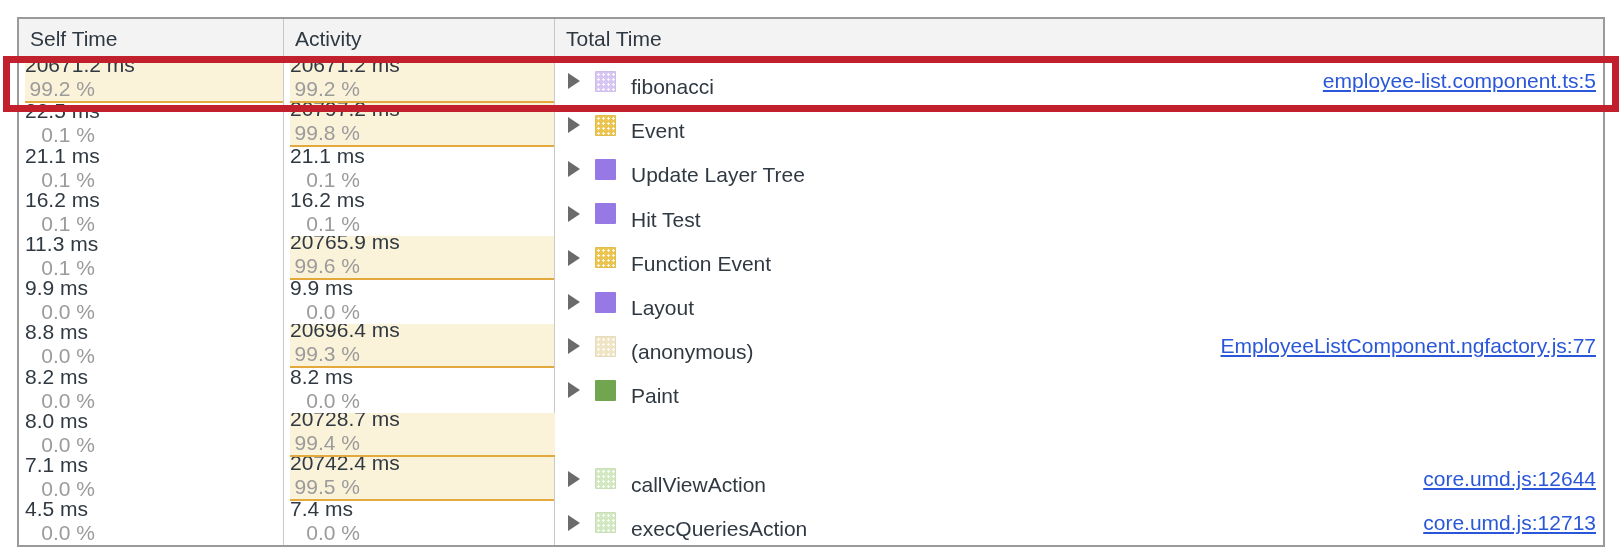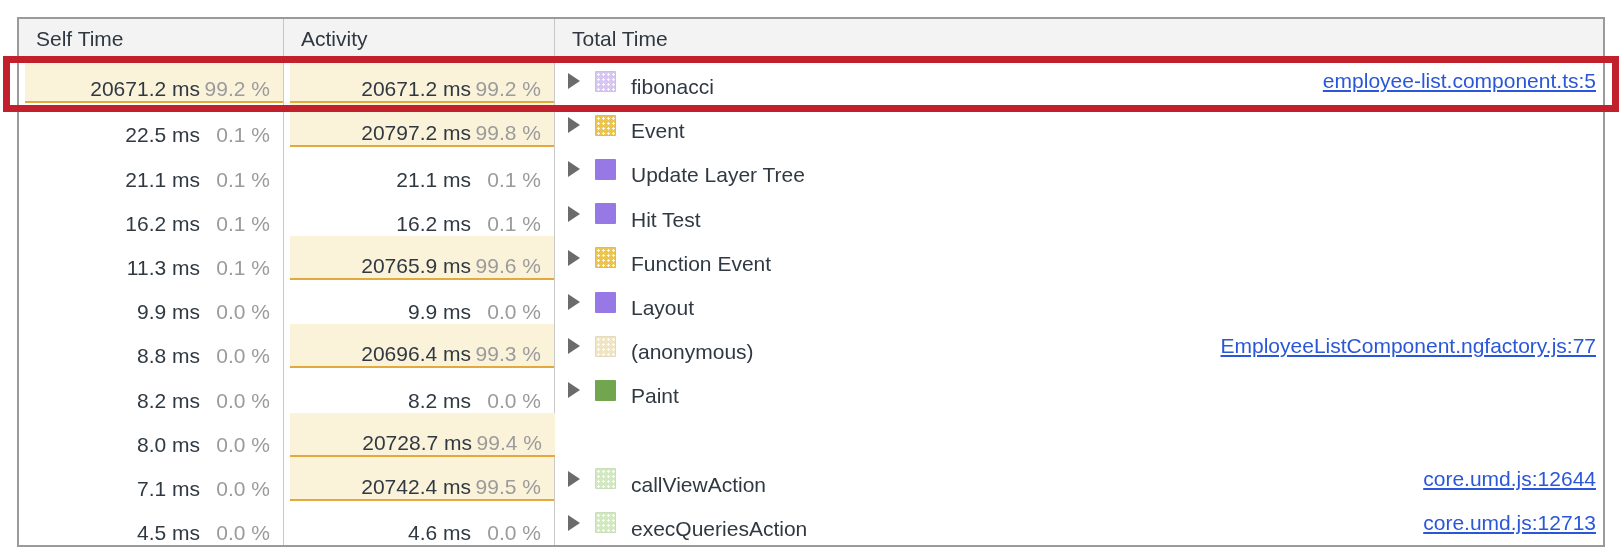--- a/index.html
+++ b/index.html
@@ -12,35 +12,35 @@
   .table{
     position:absolute;left:17px;top:17px;width:1588px;height:530px;
     border:2px solid #9a9a9a;box-sizing:border-box;background:#fff;
     display:flex;flex-direction:column;
   }
   .hdr{
     display:grid;grid-template-columns:265px 271px 1fr;
     height:40px;flex:0 0 40px;background:#f3f3f3;
   }
   .hdr-cell{
-    display:flex;align-items:center;padding-left:17px;
+    display:flex;align-items:center;padding-left:11px;
     font-size:21px;color:#2f3841;
     border-right:1px solid #c6c6c6;box-sizing:border-box;
   }
   .hdr-cell:last-child{border-right:none;}
   .rows{flex:1;display:flex;flex-direction:column;}
   .row{
     display:grid;grid-template-columns:265px 271px 1fr;
     height:44.2px;flex:0 0 44.2px;
   }
   .cell{box-sizing:border-box;border-right:1px solid #c9c9c9;overflow:hidden;}
   .cell:last-child{border-right:none;}
   .cell.num .inner{
     height:100%;margin-left:6px;box-sizing:border-box;
-    display:flex;align-items:flex-end;justify-content:flex-end;
+    display:flex;align-items:flex-start;justify-content:flex-end;flex-direction:column;
   }
   .inner.hl{background:#fbf2da;border-bottom:2px solid #e3a93c;}
   .val{font-size:21px;color:#303942;white-space:nowrap;}
   .pct{font-size:21px;color:#9b9b9b;width:70px;text-align:right;padding-right:13px;white-space:nowrap;}
   .cell.act{display:flex;align-items:center;padding-left:13px;}
   .tri{
     width:0;height:0;flex:0 0 auto;
     border-left:12px solid #6b6b6b;
     border-top:8px solid transparent;
     border-bottom:8px solid transparent;
@@ -282,21 +282,21 @@
 
   <div class="row">
     <div class="cell num self">
       <div class="inner">
         <span class="val">4.5 ms</span>
         <span class="pct">0.0 %</span>
       </div>
     </div>
     <div class="cell num total">
       <div class="inner">
-        <span class="val">4.6 ms</span>
+        <span class="val">7.4 ms</span>
         <span class="pct">0.0 %</span>
       </div>
     </div>
     <div class="cell act">
       <span class="tri"></span>
       <span class="swatch dotted" style="background-color: rgb(210, 232, 193);"></span>
       <span class="act-label">execQueriesAction</span>
       <span class="link">core.umd.js:12713</span>
     </div>
   </div>

